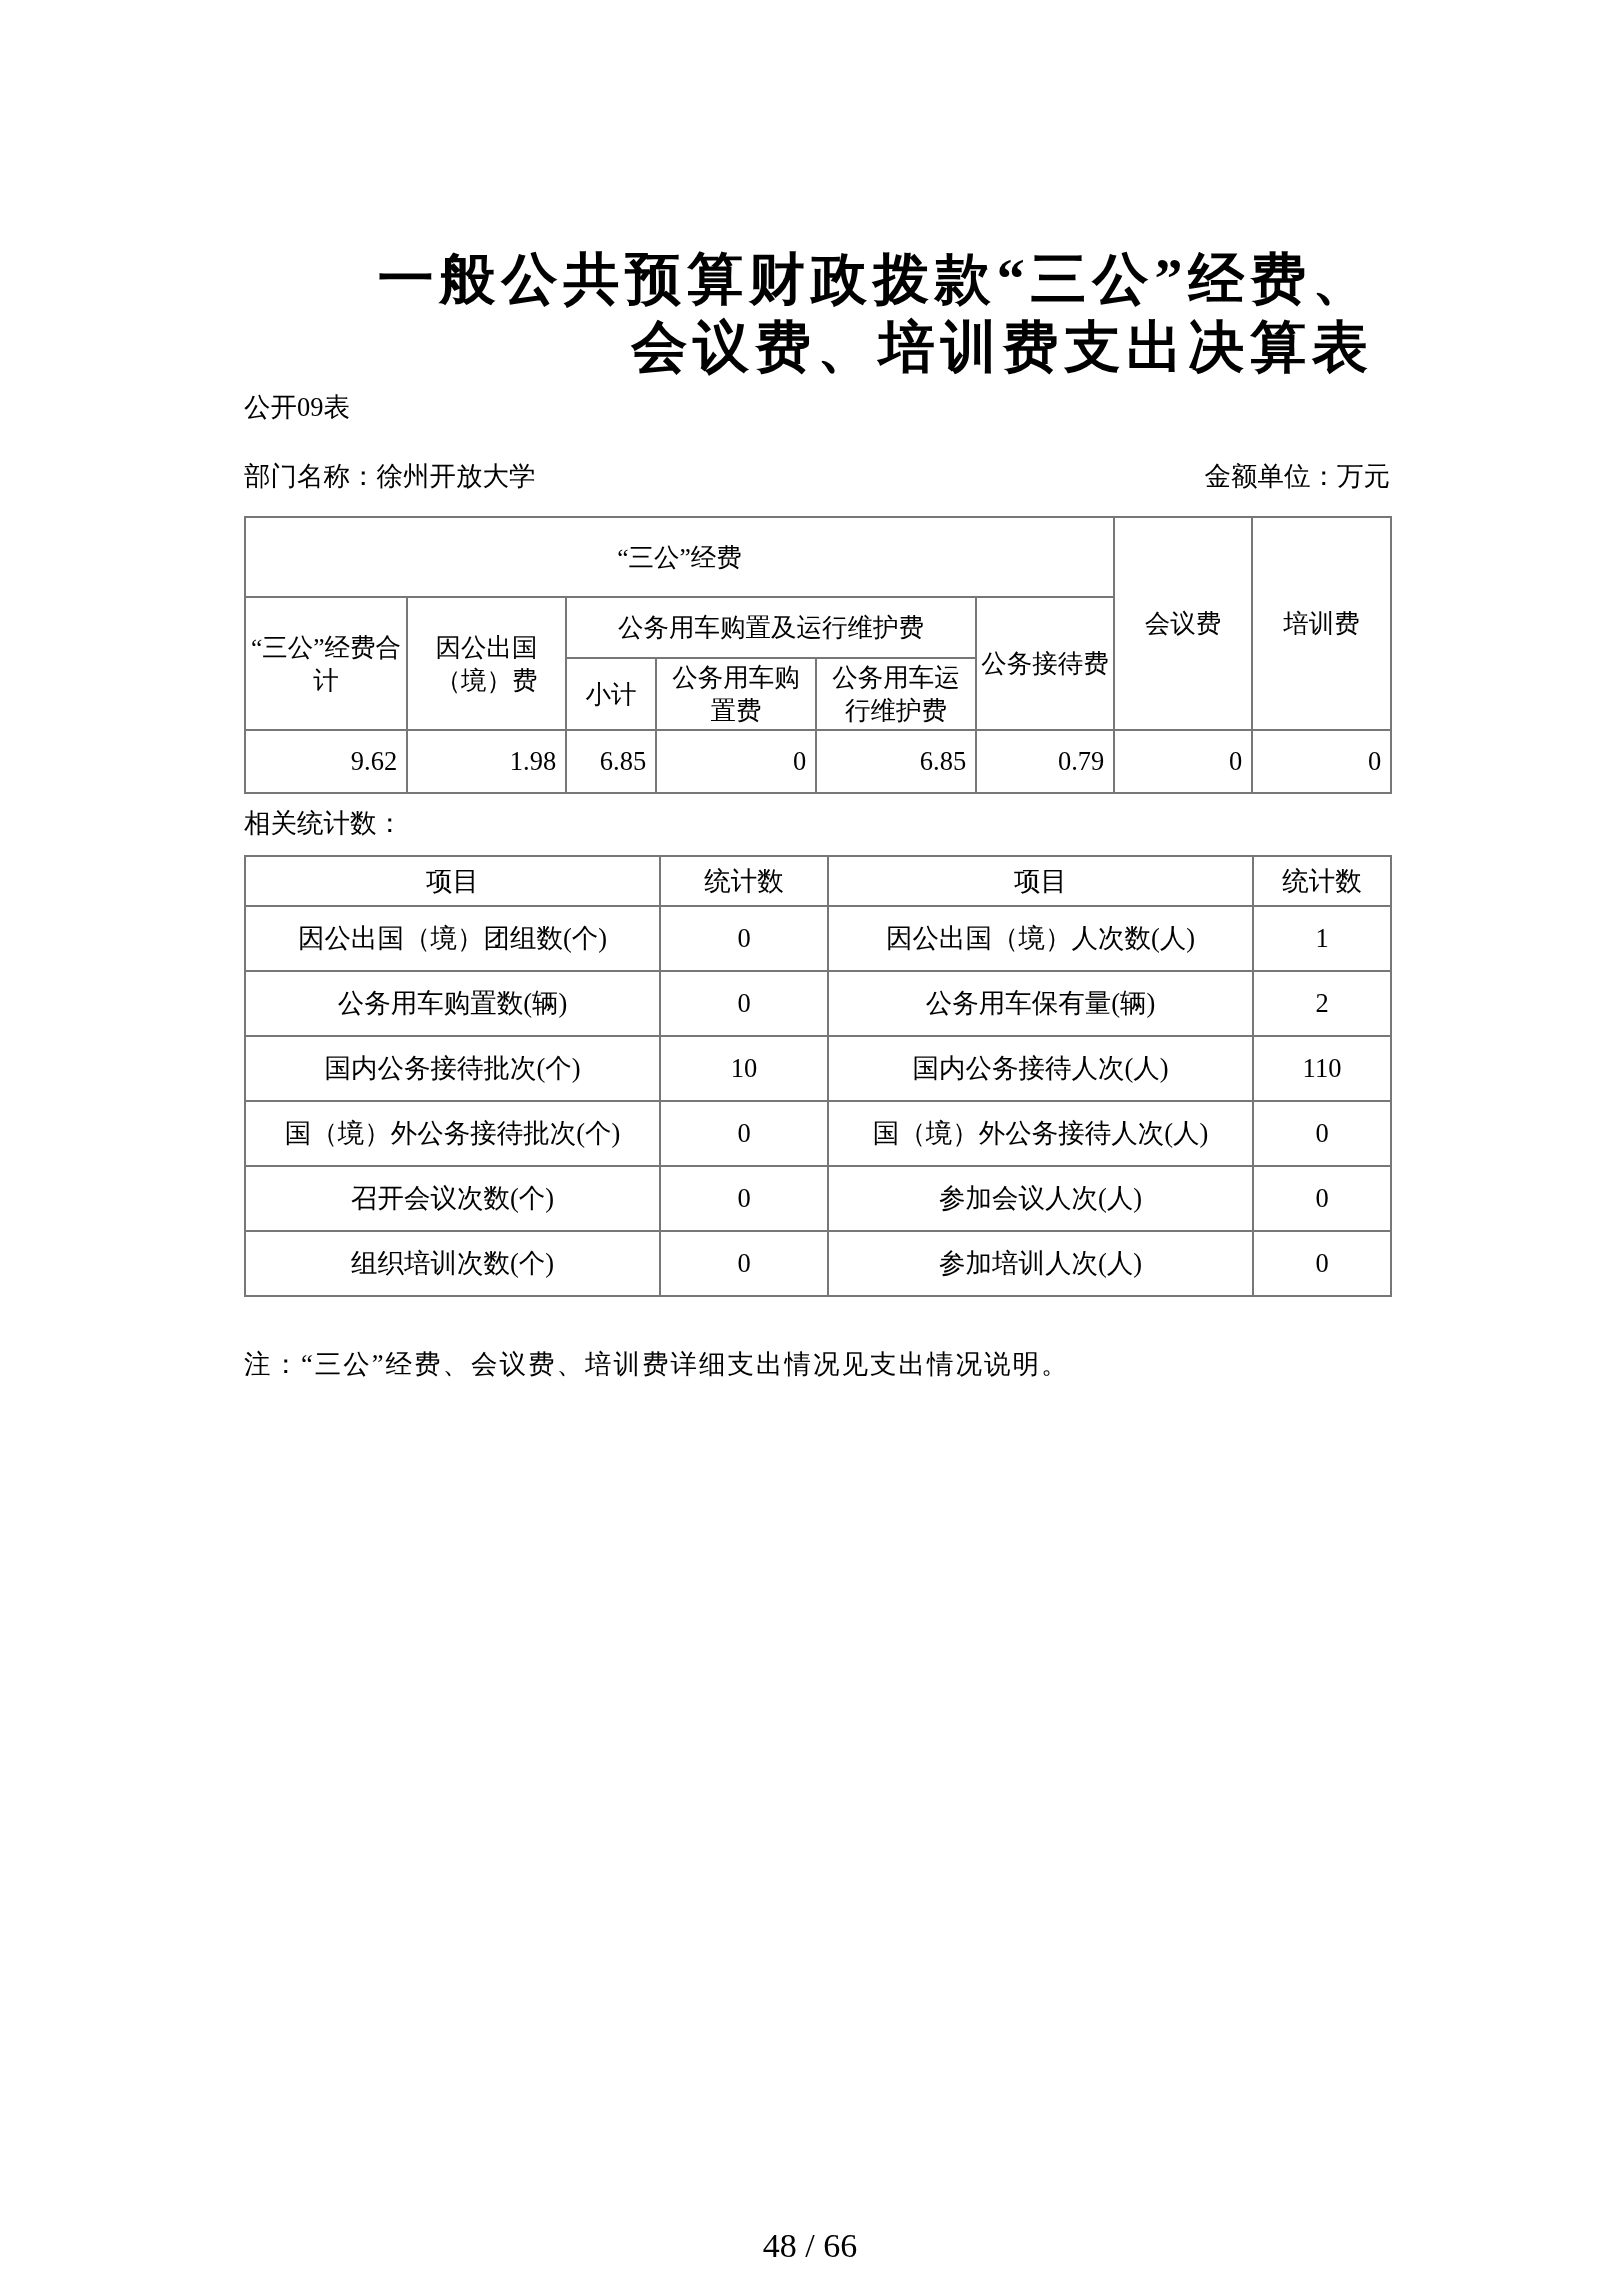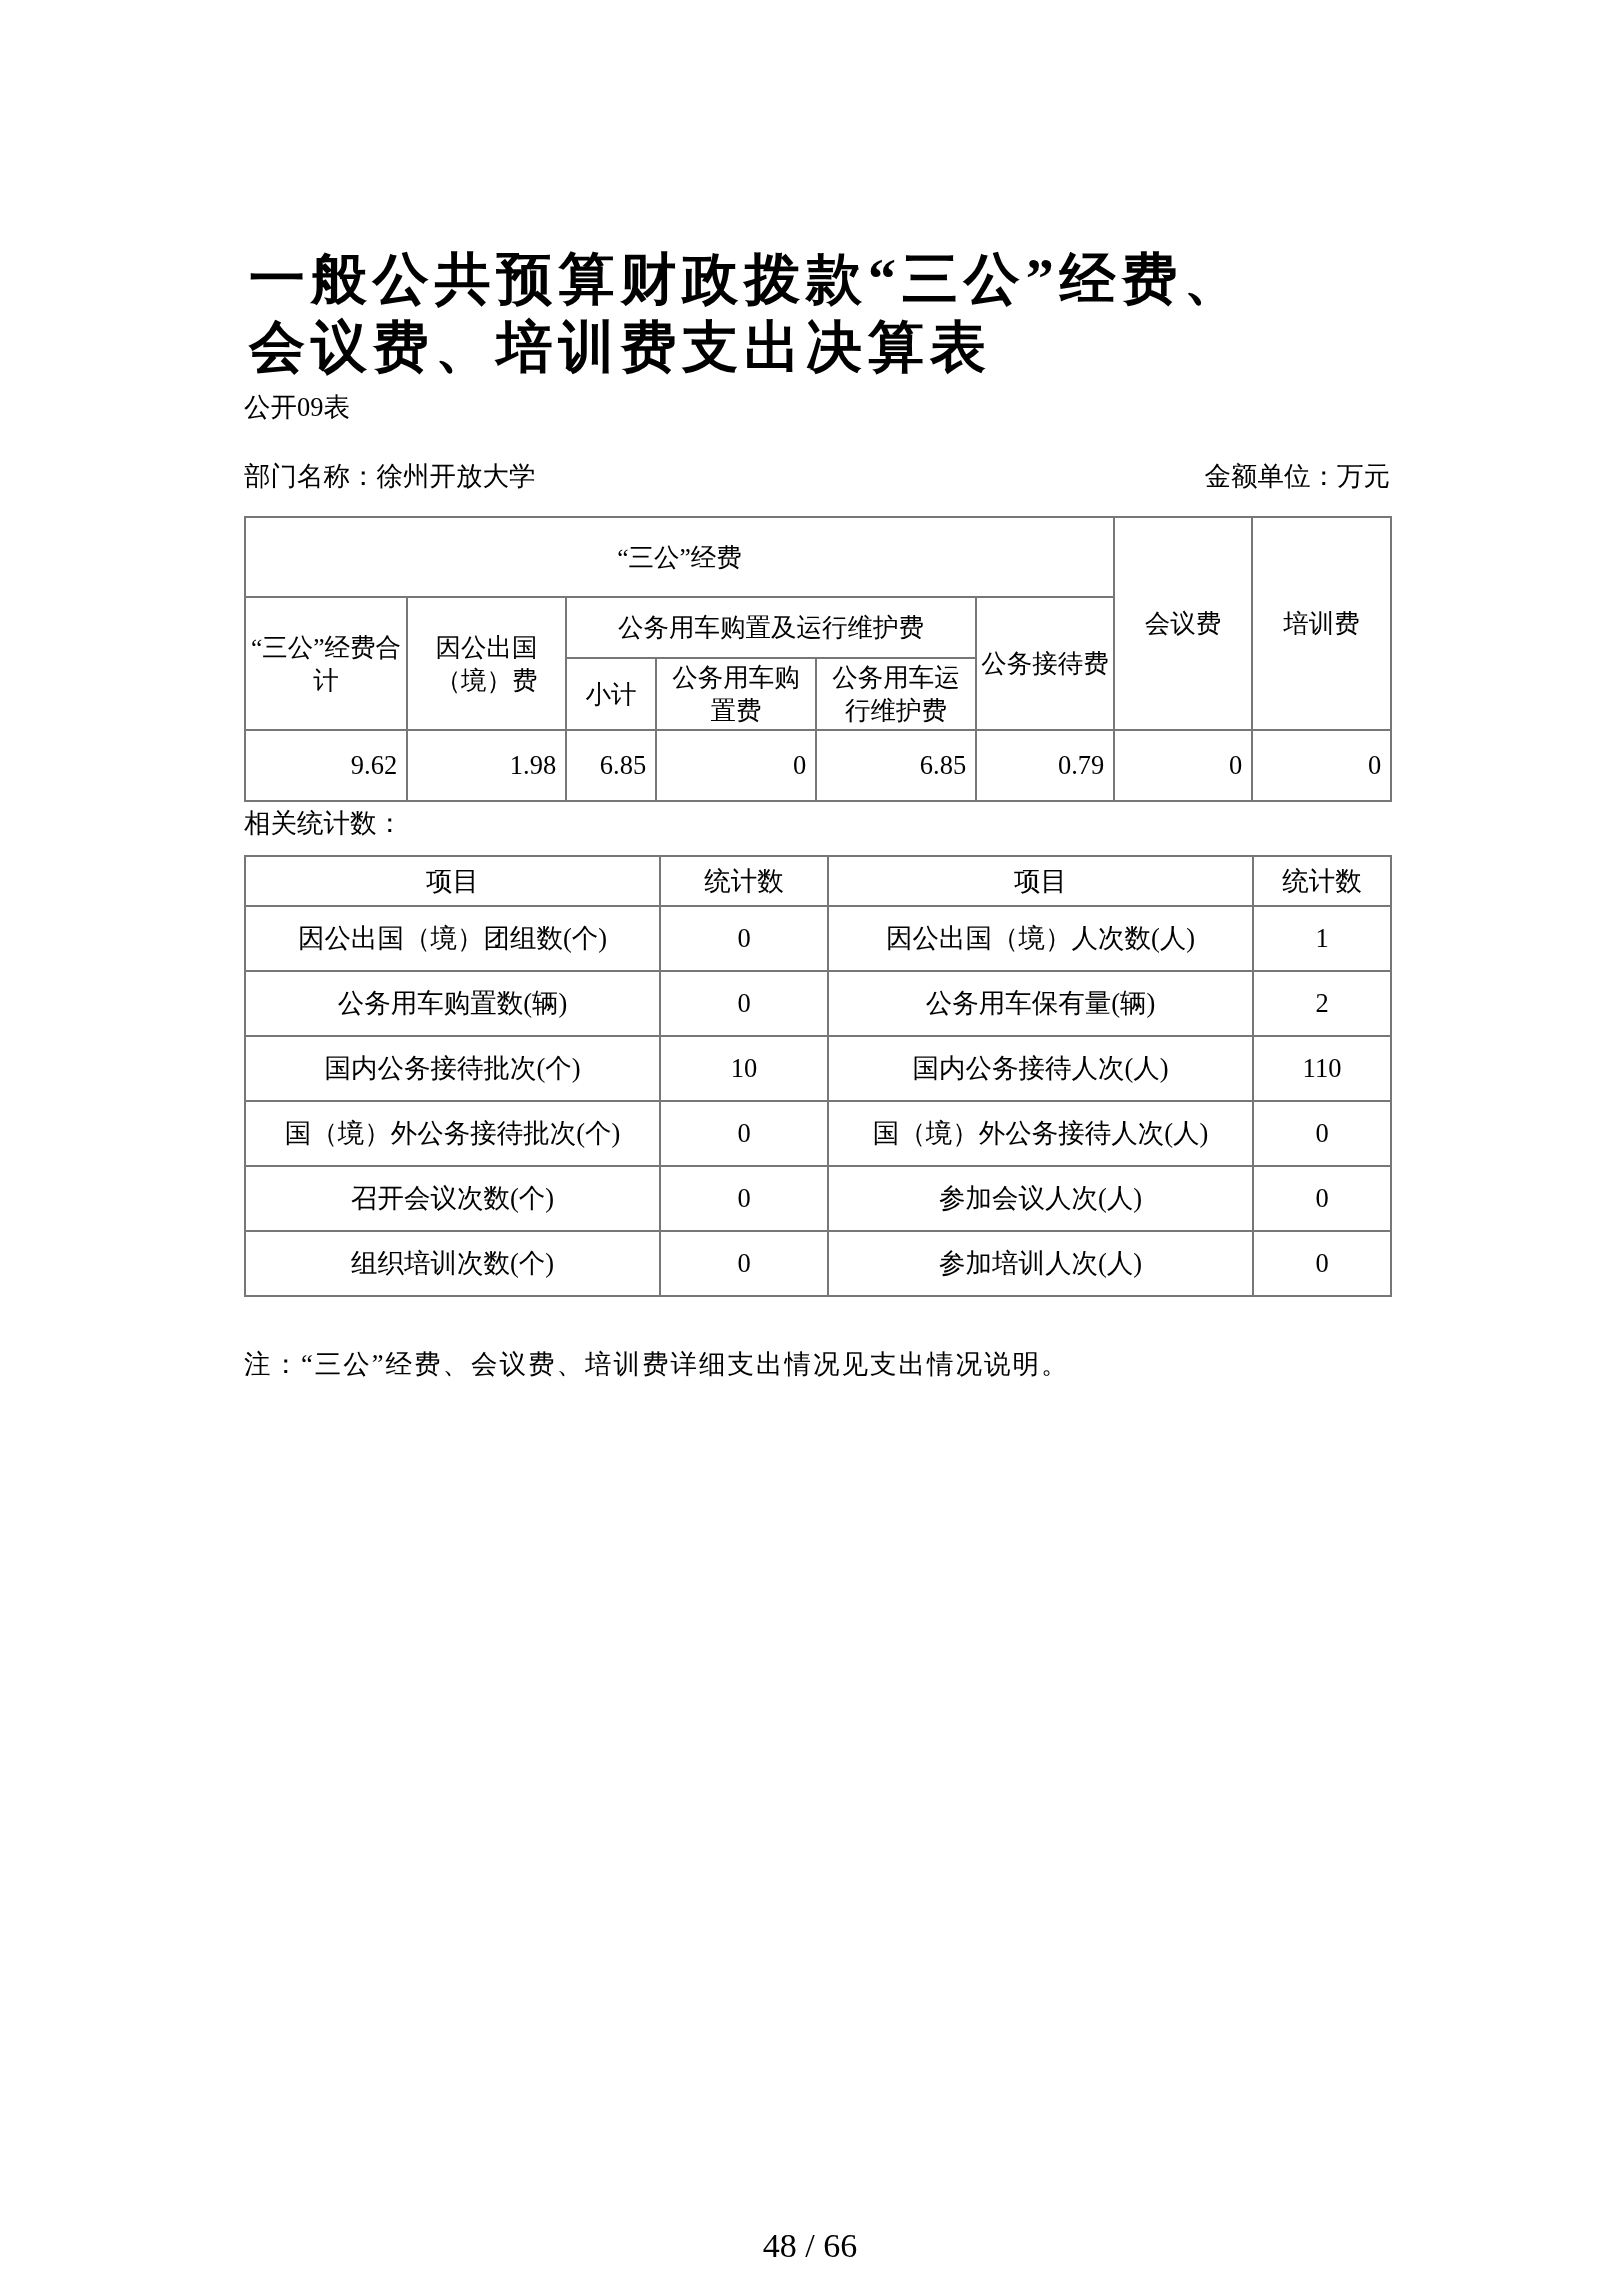--- a/index.html
+++ b/index.html
@@ -8,22 +8,22 @@
     background:#ffffff;
     position:relative;
     font-family:"Liberation Serif","DejaVu Serif",serif;
     color:#000000;
     overflow:hidden;
   }
   .page{position:absolute;inset:0;background:#ffffff;}
 
   .doc-title{
     position:absolute;
-    left:249px;width:1146px;top:245px;
-    text-align:left;
+    left:228px;width:1146px;top:245px;
+    text-align:right;
     font-size:56px;line-height:68px;
     font-weight:bold;
     letter-spacing:5.9px;
   }
   .form-code{
     position:absolute;
     left:244px;width:1146px;top:393px;
     text-align:left;
     font-size:26.5px;line-height:29px;
   }
@@ -54,21 +54,21 @@
   }
   .t1, .t2{border:2.9px solid #6b6b6b;}
   .t1 td.num{
     text-align:right;
     padding-right:8.8px;
     font-size:26.5px;
   }
   .t1-r1{height:80px;}
   .t1-r2{height:61px;}
   .t1-r3{height:65px;}
-  .t1-r4{height:71px;}
+  .t1-r4{height:63px;}
   .t2 tr.hd{height:50px;}
   .t2 tr.dr{height:65px;}
   .t2 td{font-size:26.5px;}
 
   .stats-heading{
     position:absolute;
     left:244px;top:808px;
     font-size:26.5px;line-height:31px;
   }
   .note-line{

